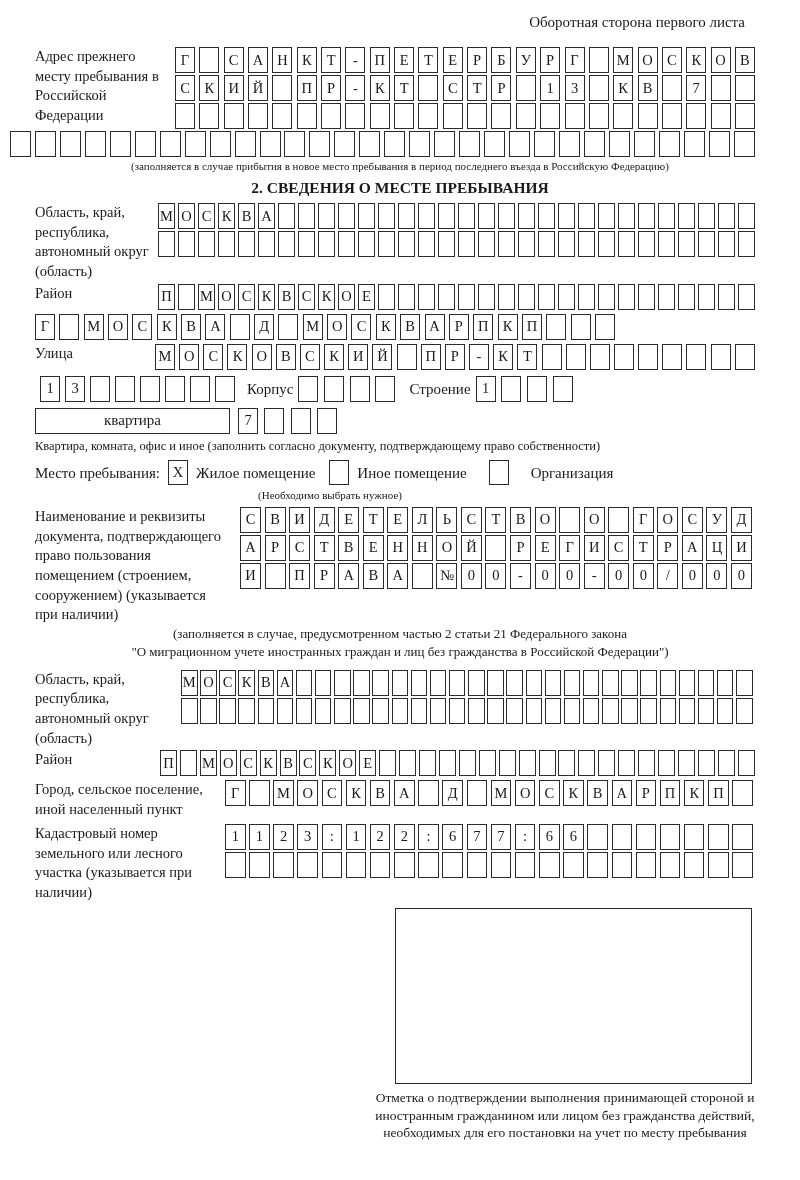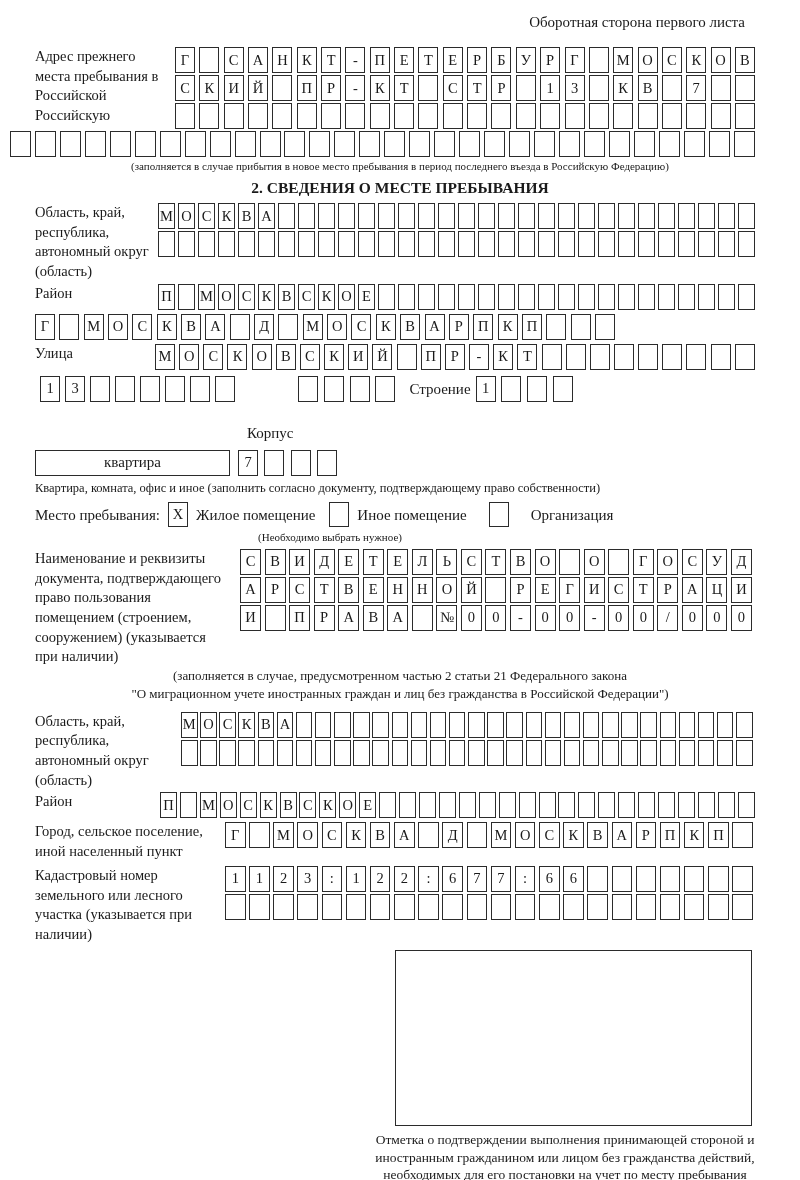--- a/index.html
+++ b/index.html
@@ -58,21 +58,21 @@
   .mt2{margin-top:2px;}.mt4{margin-top:4px;}.mt6{margin-top:6px;}.mt8{margin-top:8px;}
 </style>
 </head>
 <body>
 
 <div class="page">
 
   <div class="hdr">Оборотная сторона первого листа</div>
 
   <div class="frow">
-    <div class="flabel" style="width:140px;">Адрес прежнего места пребывания в Российской Российскую</div>
+    <div class="flabel" style="width:140px;">Адрес прежнего месту пребывания в Российской Федерации</div>
     <div class="boxcol">
       <div class="boxrow" style="width:580px;">
           <span class="cell" style="width: 20px;">Г</span>
           <span class="cell" style="width: 20px;"></span>
           <span class="cell" style="width: 20px;">С</span>
           <span class="cell" style="width: 20px;">А</span>
           <span class="cell" style="width: 20px;">Н</span>
           <span class="cell" style="width: 20px;">К</span>
           <span class="cell" style="width: 20px;">Т</span>
           <span class="cell" style="width: 20px;">-</span>
@@ -353,21 +353,21 @@
     <div class="boxrow" style="width:195px;margin-left:5px;">
         <span class="cell" style="width: 20px;">1</span>
         <span class="cell" style="width: 20px;">3</span>
         <span class="cell" style="width: 20px;"></span>
         <span class="cell" style="width: 20px;"></span>
         <span class="cell" style="width: 20px;"></span>
         <span class="cell" style="width: 20px;"></span>
         <span class="cell" style="width: 20px;"></span>
         <span class="cell" style="width: 20px;"></span>
       </div>
-    <div class="inline-lbl" style="margin-left:12px;margin-top:44px;">Корпус</div>
+    <div class="inline-lbl" style="margin-left:12px;">Корпус</div>
     <div class="boxrow" style="width:97px;margin-left:5px;">
         <span class="cell" style="width: 20px;"></span>
         <span class="cell" style="width: 20px;"></span>
         <span class="cell" style="width: 20px;"></span>
         <span class="cell" style="width: 20px;"></span>
       </div>
     <div class="inline-lbl" style="margin-left:14px;">Строение</div>
     <div class="boxrow" style="width:97px;margin-left:5px;">
         <span class="cell" style="width: 20px;">1</span>
         <span class="cell" style="width: 20px;"></span>

